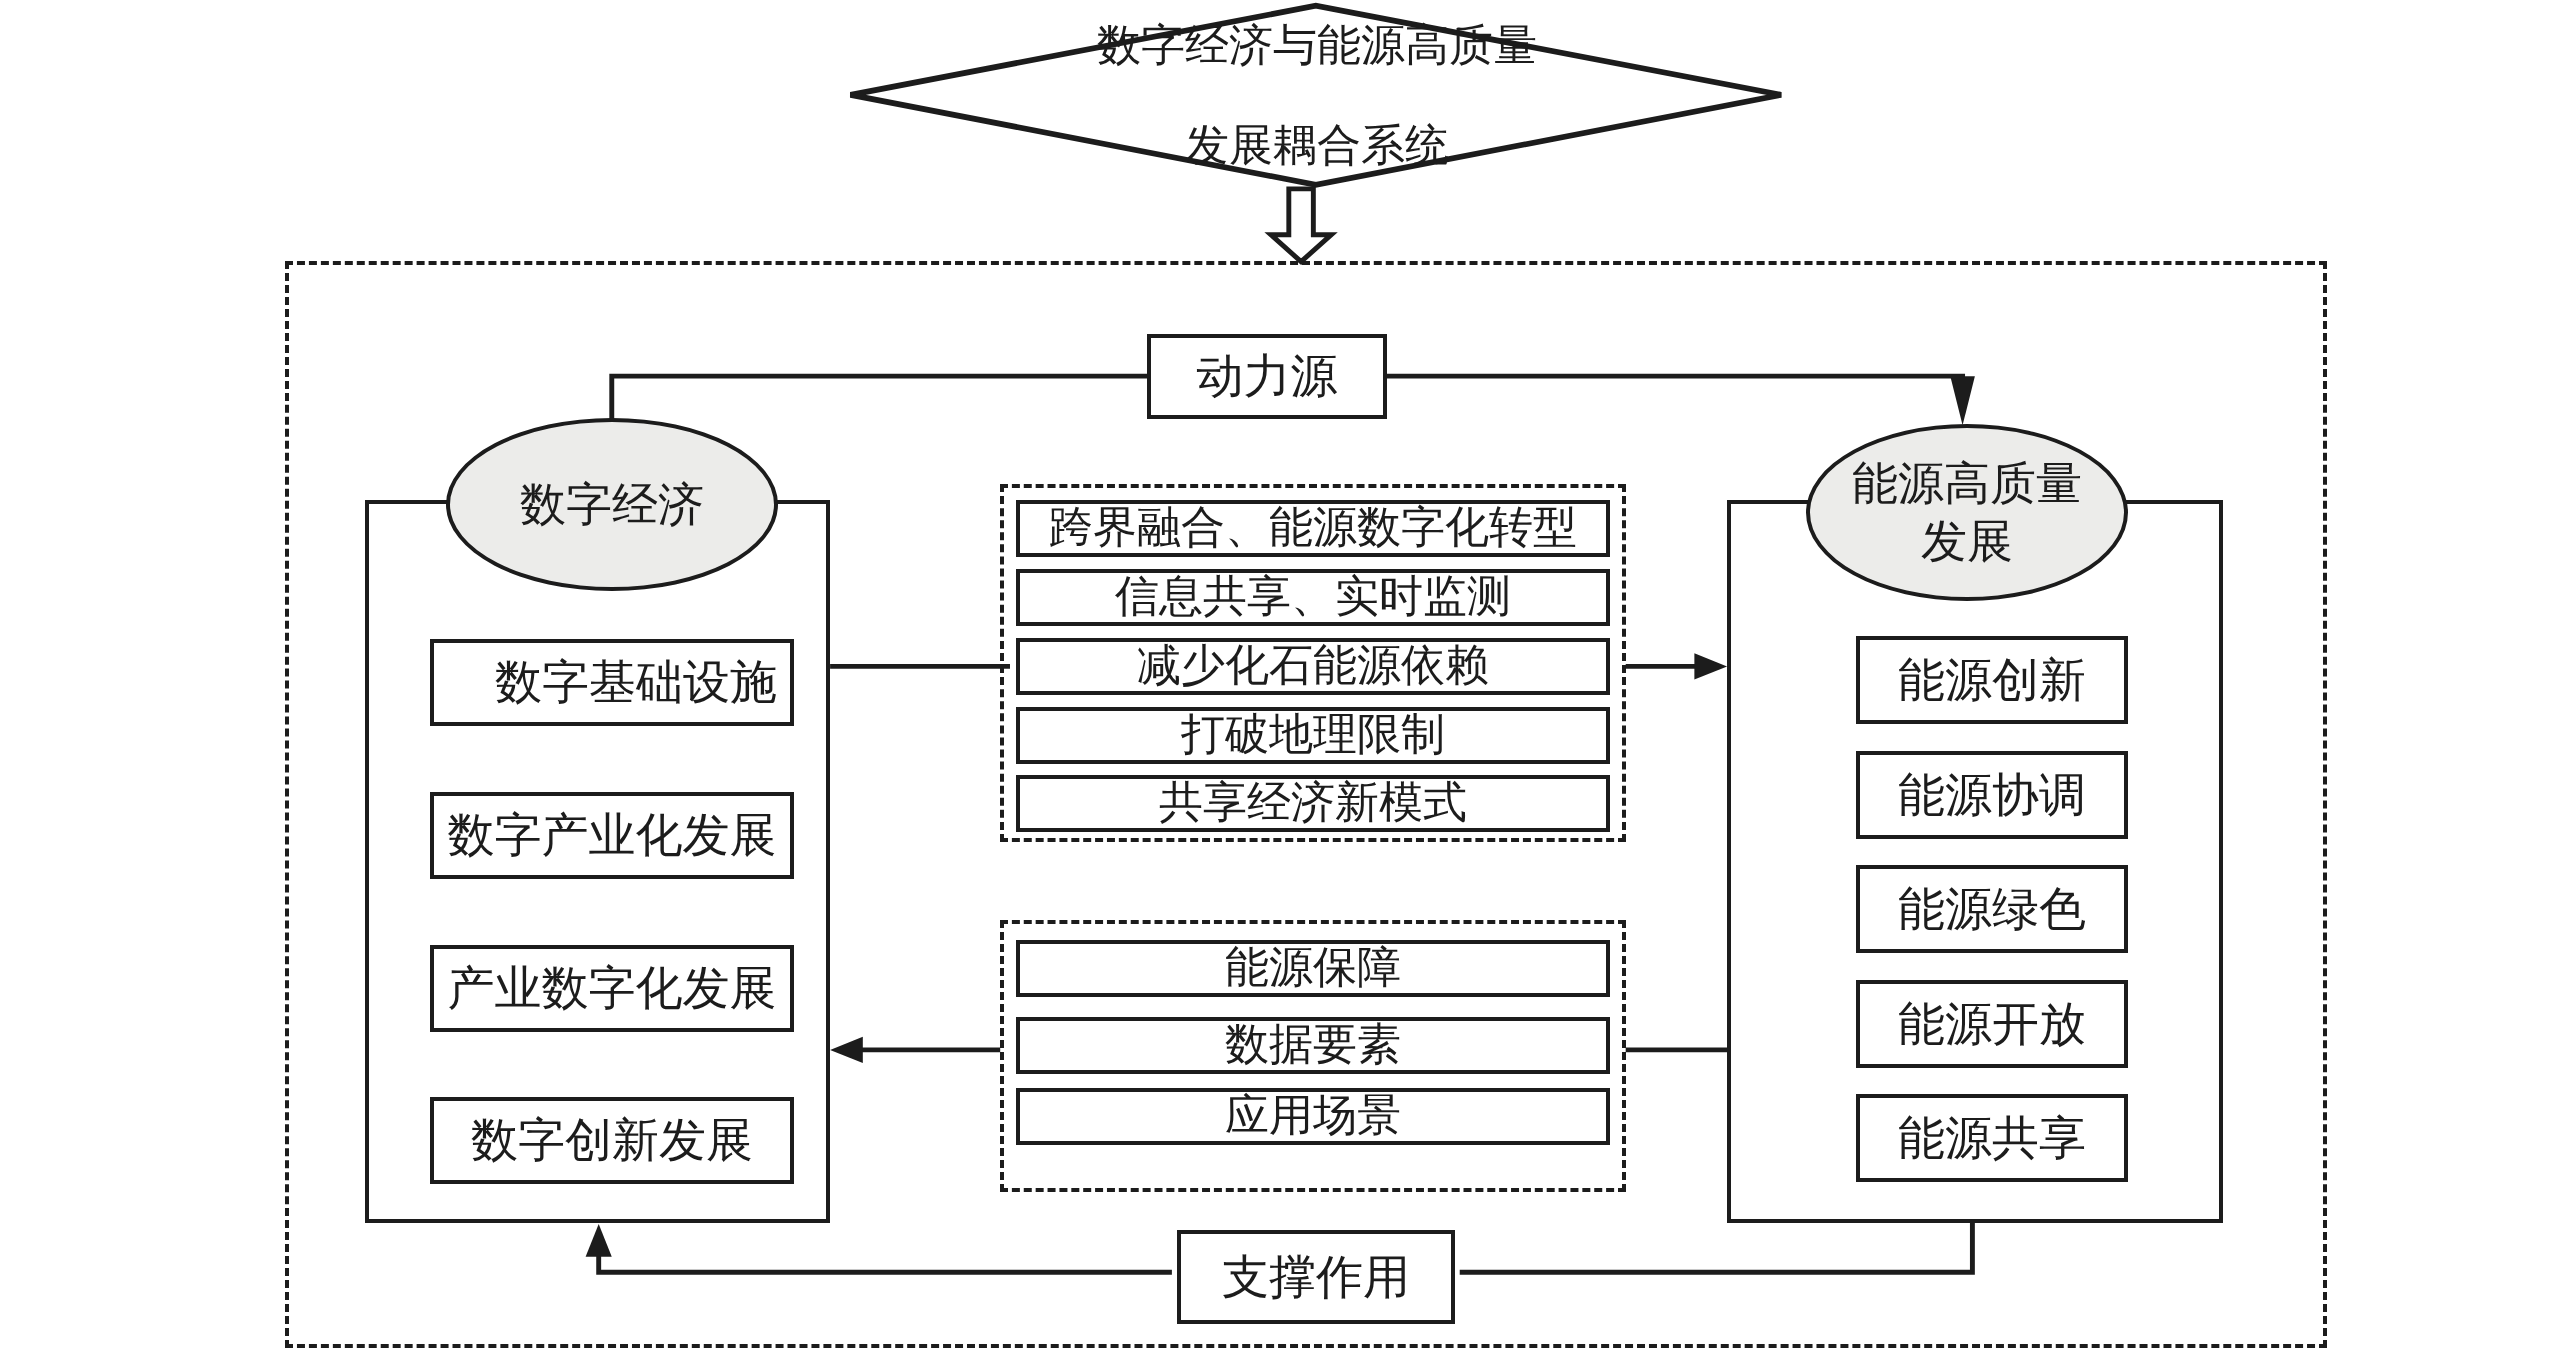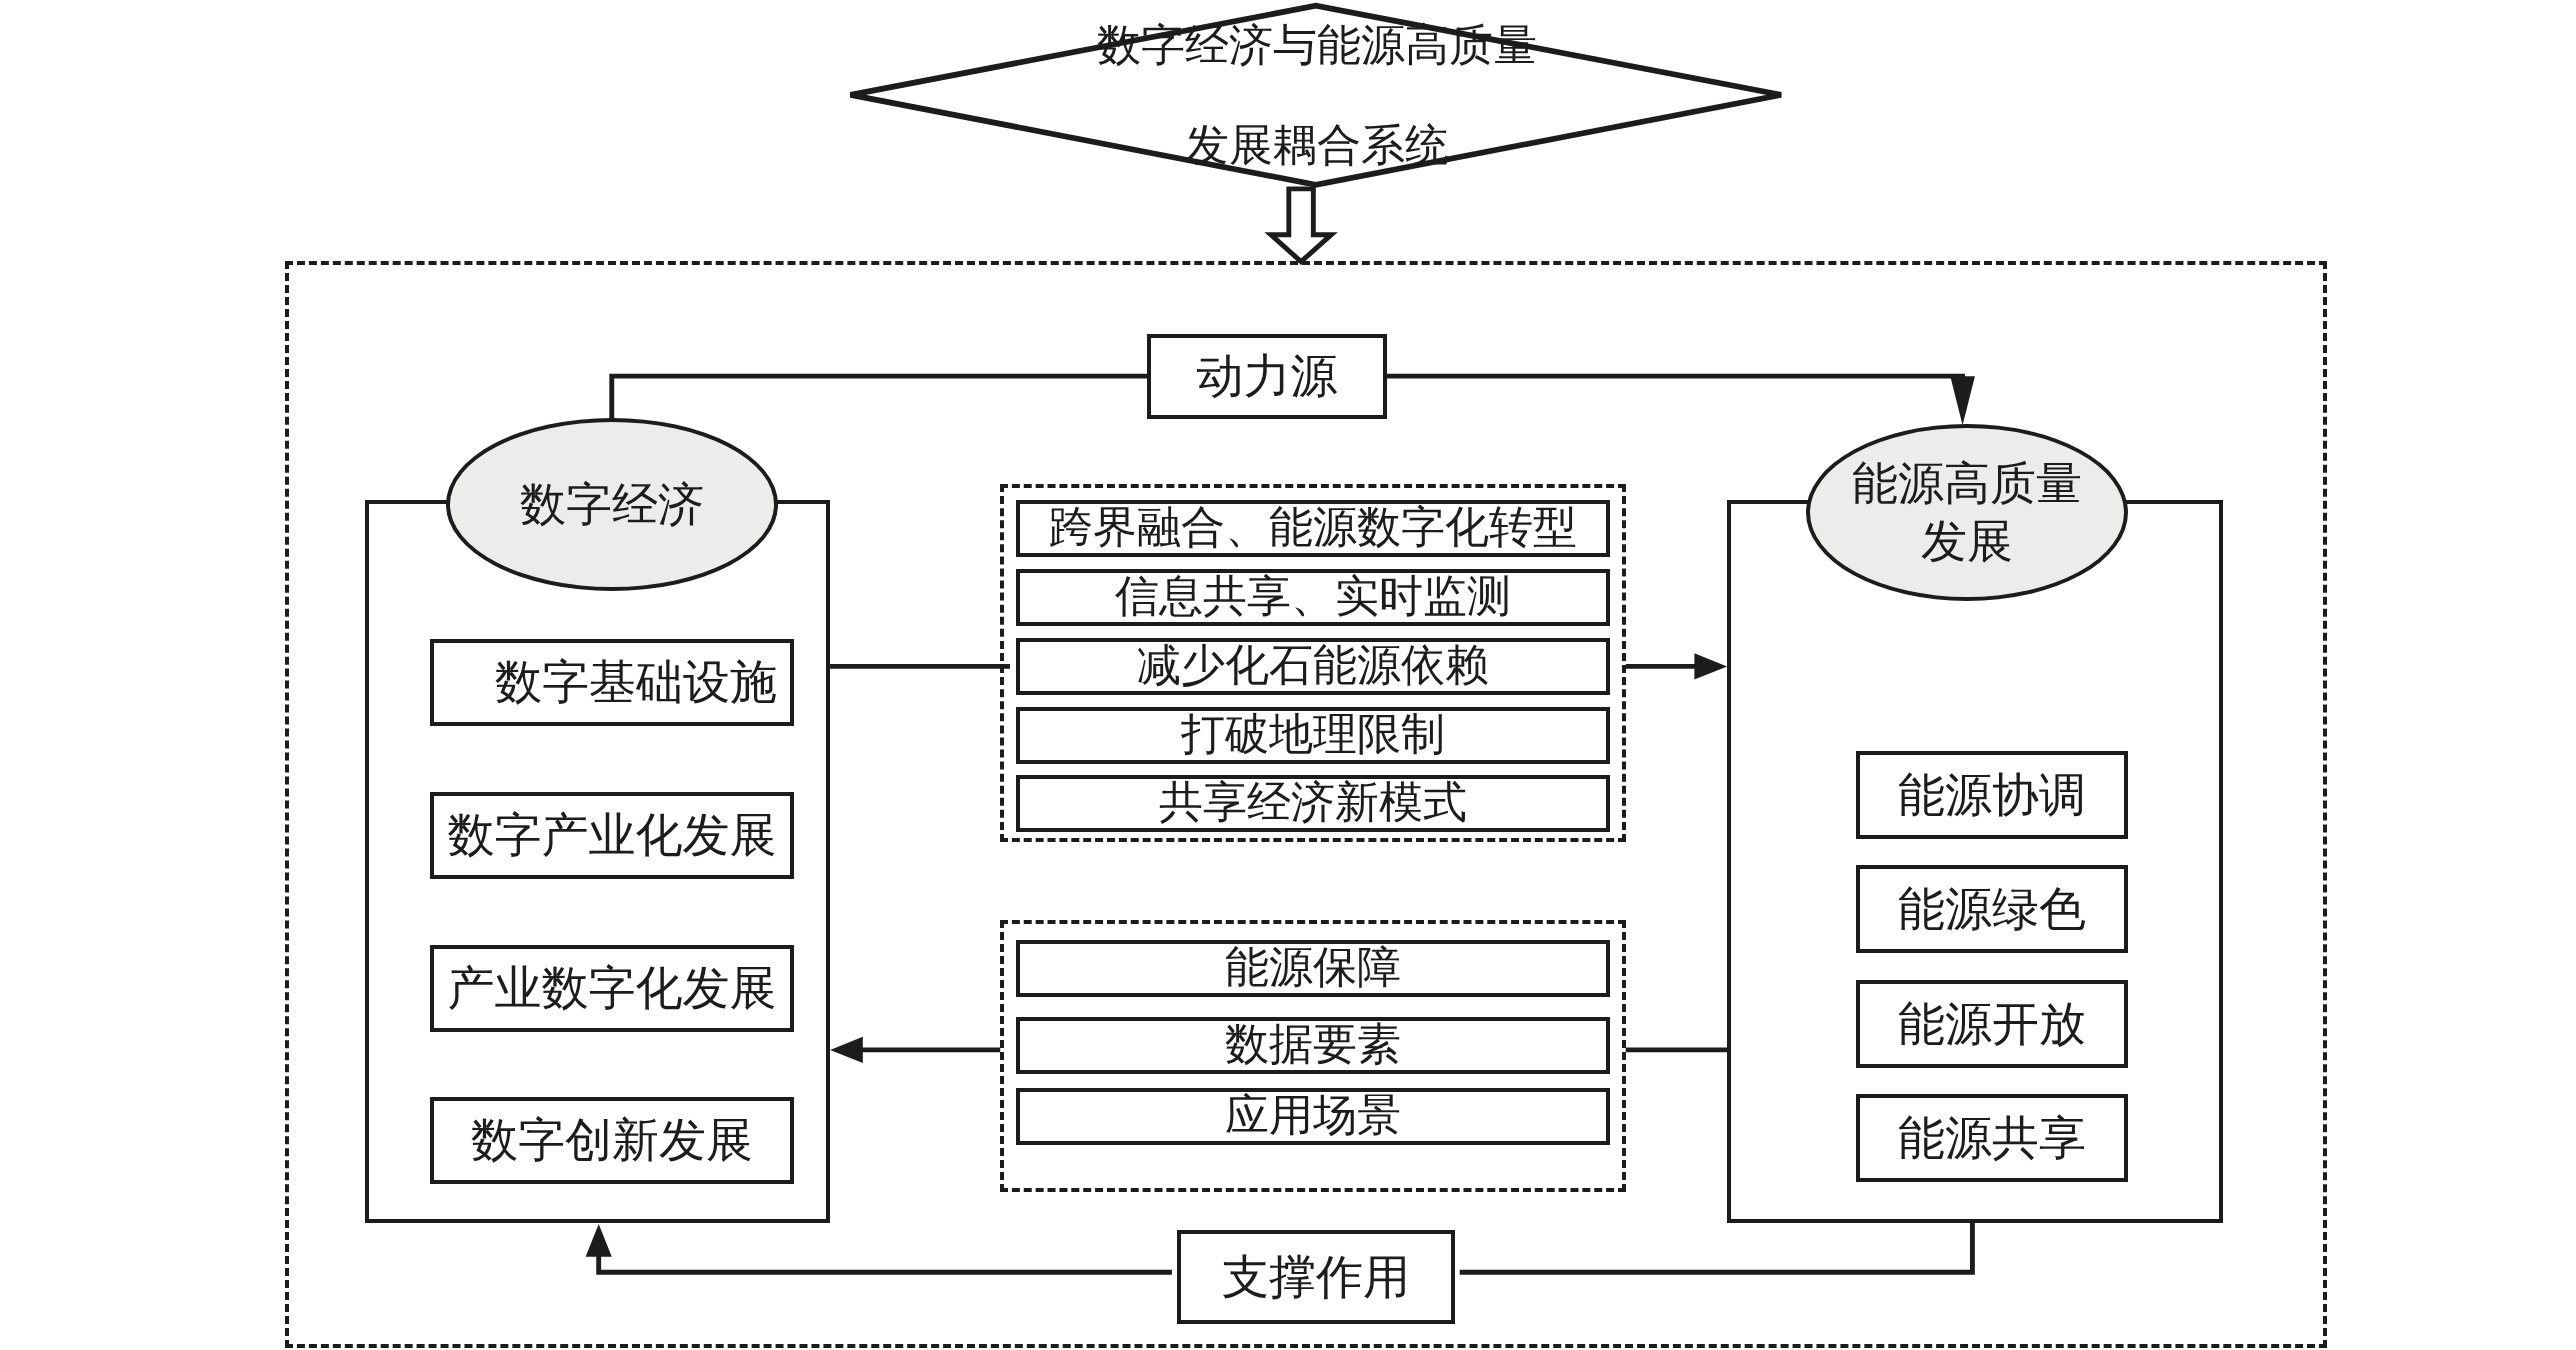--- a/index.html
+++ b/index.html
@@ -92,20 +92,23 @@
     <span>产业数字化发展</span>
   </div>
 
   <div class="abs container-rect" style="left:1727px;top:500px;width:496px;height:723px;"></div>
 
   <div class="abs ellipse" style="left:1806px;top:424px;width:322px;height:177px;">
     <span>能源高质量</span>
     <span>发展</span>
   </div>
 
+  <div class="abs box" style="left:1856px;top:636px;width:272px;height:88px;">
+    <span>能源创新</span>
+  </div>
   <div class="abs box" style="left:1856px;top:751px;width:272px;height:88px;">
     <span>能源协调</span>
   </div>
   <div class="abs box" style="left:1856px;top:865px;width:272px;height:88px;">
     <span>能源绿色</span>
   </div>
   <div class="abs box" style="left:1856px;top:980px;width:272px;height:88px;">
     <span>能源开放</span>
   </div>
   <div class="abs box" style="left:1856px;top:1094px;width:272px;height:88px;">

